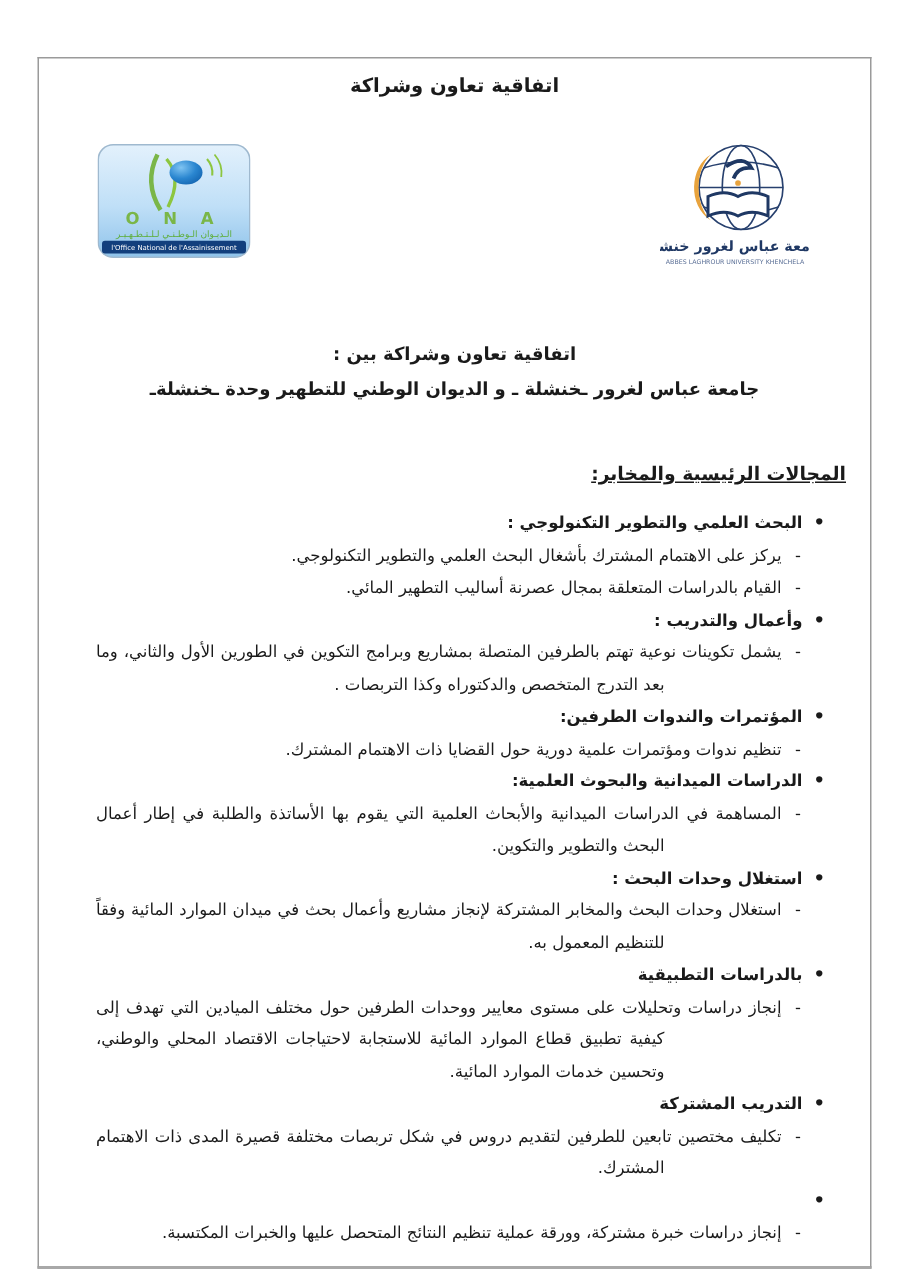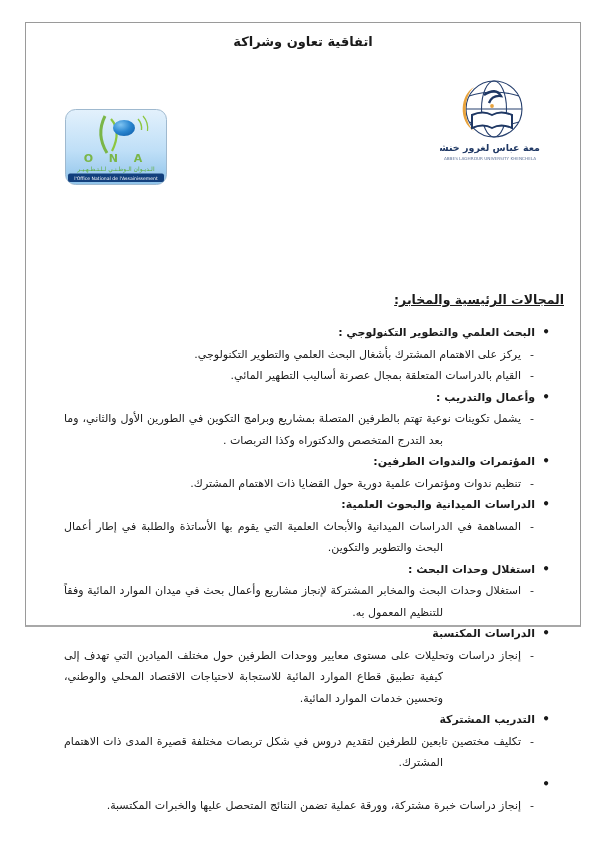--- a/index.html
+++ b/index.html
@@ -1,29 +1,29 @@
 <!DOCTYPE html>
 <html lang="ar"><head>
 <meta charset="utf-8">
 <style>
   html,body{margin:0;padding:0;}
   body{
     width:604px;height:855px;background:#ffffff;position:relative;
     font-family:"DejaVu Sans",sans-serif;color:#1a1a1a;overflow:hidden;
   }
   .doc-page{
-    position:absolute;left:25px;top:22px;width:556px;height:605px;
+    position:absolute;left:25px;top:38px;width:556px;height:808px;
     background:#fff;border:1px solid #9a9a9a;border-bottom:2px solid #a8a8a8;
     box-sizing:border-box;
   }
   .doc-title{
     position:absolute;top:11px;left:0;right:0;text-align:center;
     font-weight:bold;font-size:13px;letter-spacing:.2px;direction:rtl;
   }
-  .logo-ona{position:absolute;left:39px;top:57px;margin-top:29px;}
+  .logo-ona{position:absolute;left:39px;top:57px;}
   .logo-univ{position:absolute;left:414px;top:52px;}
   .intro{
     position:absolute;top:186px;left:0;right:0;text-align:center;
     direction:rtl;font-weight:bold;font-size:12px;line-height:23px;
   }
   .main-heading{
     position:absolute;top:269px;right:16px;direction:rtl;
     font-weight:bold;font-size:12.5px;text-decoration:underline;
   }
   .sections{
@@ -84,20 +84,24 @@
       </g>
       <path d="M34 12 C 20 20, 18 46, 34 56 C 23 46, 23 22, 34 12 Z" fill="#e8a33d"></path>
       <path d="M32 40 Q43 35 52 40 Q61 35 72 40 L72 53 Q61 48 52 53 Q43 48 32 53 Z" fill="#ffffff" stroke="#1f3864" stroke-width="2"></path>
       <path d="M44 20 q 12 -8 17 1 q -9 -1 -12 7" stroke="#1f3864" stroke-width="2.4" fill="none"></path>
       <circle cx="52" cy="31" r="1.9" fill="#e8a33d"></circle>
       <text x="50" y="76" text-anchor="middle" font-size="9.5" font-weight="bold" fill="#1f3864" direction="rtl">جامعة عباس لغرور خنشلة</text>
       <text x="50" y="85" text-anchor="middle" font-size="4.2" fill="#5a6f96">ABBES LAGHROUR UNIVERSITY KHENCHELA</text>
     </svg>
   </div>
 
+  <div class="intro">
+    <div>اتفاقية تعاون  وشراكة بين :</div>
+    <div>جامعة عباس لغرور  ـخنشلة ـ  و  الديوان الوطني للتطهير وحدة ـخنشلةـ</div>
+  </div>
 
   <div class="main-heading">المجالات الرئيسية والمخابر:</div>
 
   <div class="sections">
   <div class="section">
     <div class="sec-title">
       <span class="bullet">•</span>
       <span>البحث العلمي والتطوير التكنولوجي :</span>
     </div>
 
@@ -155,21 +159,21 @@
 
   <div class="sec-item">
       <span class="dash">-</span>
       <span class="txt">استغلال وحدات البحث والمخابر المشتركة لإنجاز مشاريع وأعمال بحث في ميدان الموارد المائية وفقاً للتنظيم المعمول به.</span>
     </div>
       </div>
 
   <div class="section">
     <div class="sec-title">
       <span class="bullet">•</span>
-      <span>الدراسات المكتسبة</span>
+      <span>بالدراسات التطبيقية</span>
     </div>
 
   <div class="sec-item">
       <span class="dash">-</span>
       <span class="txt">إنجاز دراسات وتحليلات على مستوى معايير ووحدات الطرفين حول مختلف الميادين التي تهدف إلى كيفية تطبيق قطاع الموارد المائية للاستجابة لاحتياجات الاقتصاد المحلي والوطني، وتحسين خدمات الموارد المائية.</span>
     </div>
       </div>
 
   <div class="section">
     <div class="sec-title">
@@ -183,18 +187,18 @@
     </div>
       </div>
 
   <div class="section">
     <div class="sec-title">
       <span class="bullet">•</span>
     </div>
 
   <div class="sec-item">
       <span class="dash">-</span>
-      <span class="txt">إنجاز دراسات خبرة مشتركة، وورقة عملية تضمن النتائج المتحصل عليها والخبرات المكتسبة.</span>
+      <span class="txt">إنجاز دراسات خبرة مشتركة، وورقة عملية تنظيم النتائج المتحصل عليها والخبرات المكتسبة.</span>
     </div>
       </div>
 </div>
 
 </div>
 
 </body></html>

